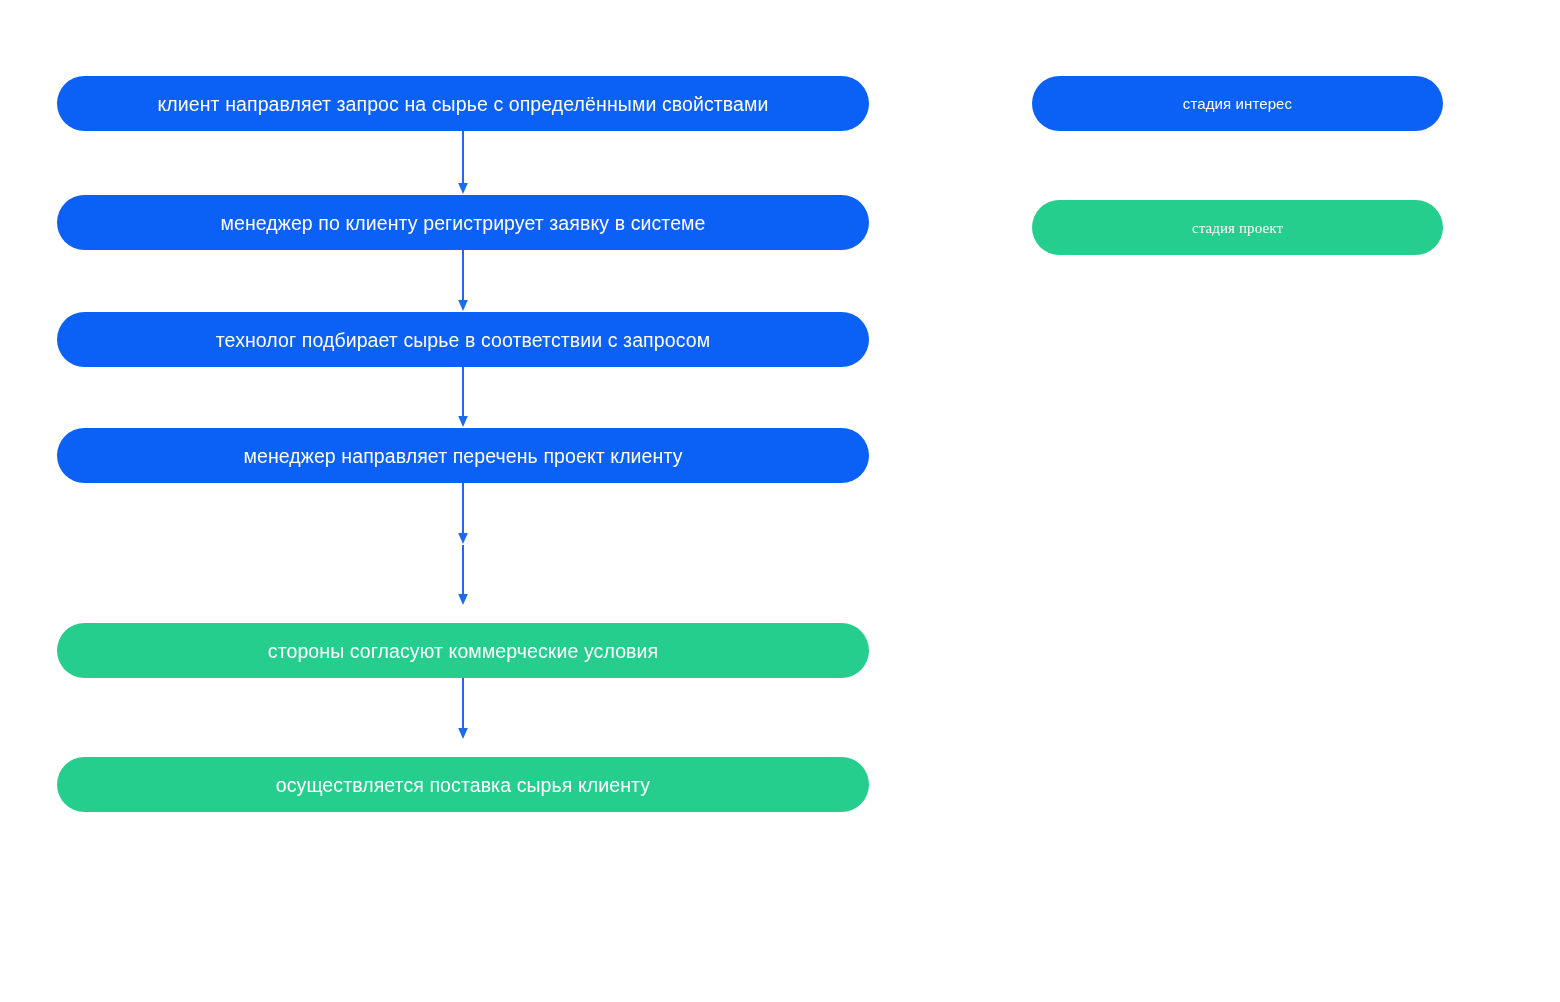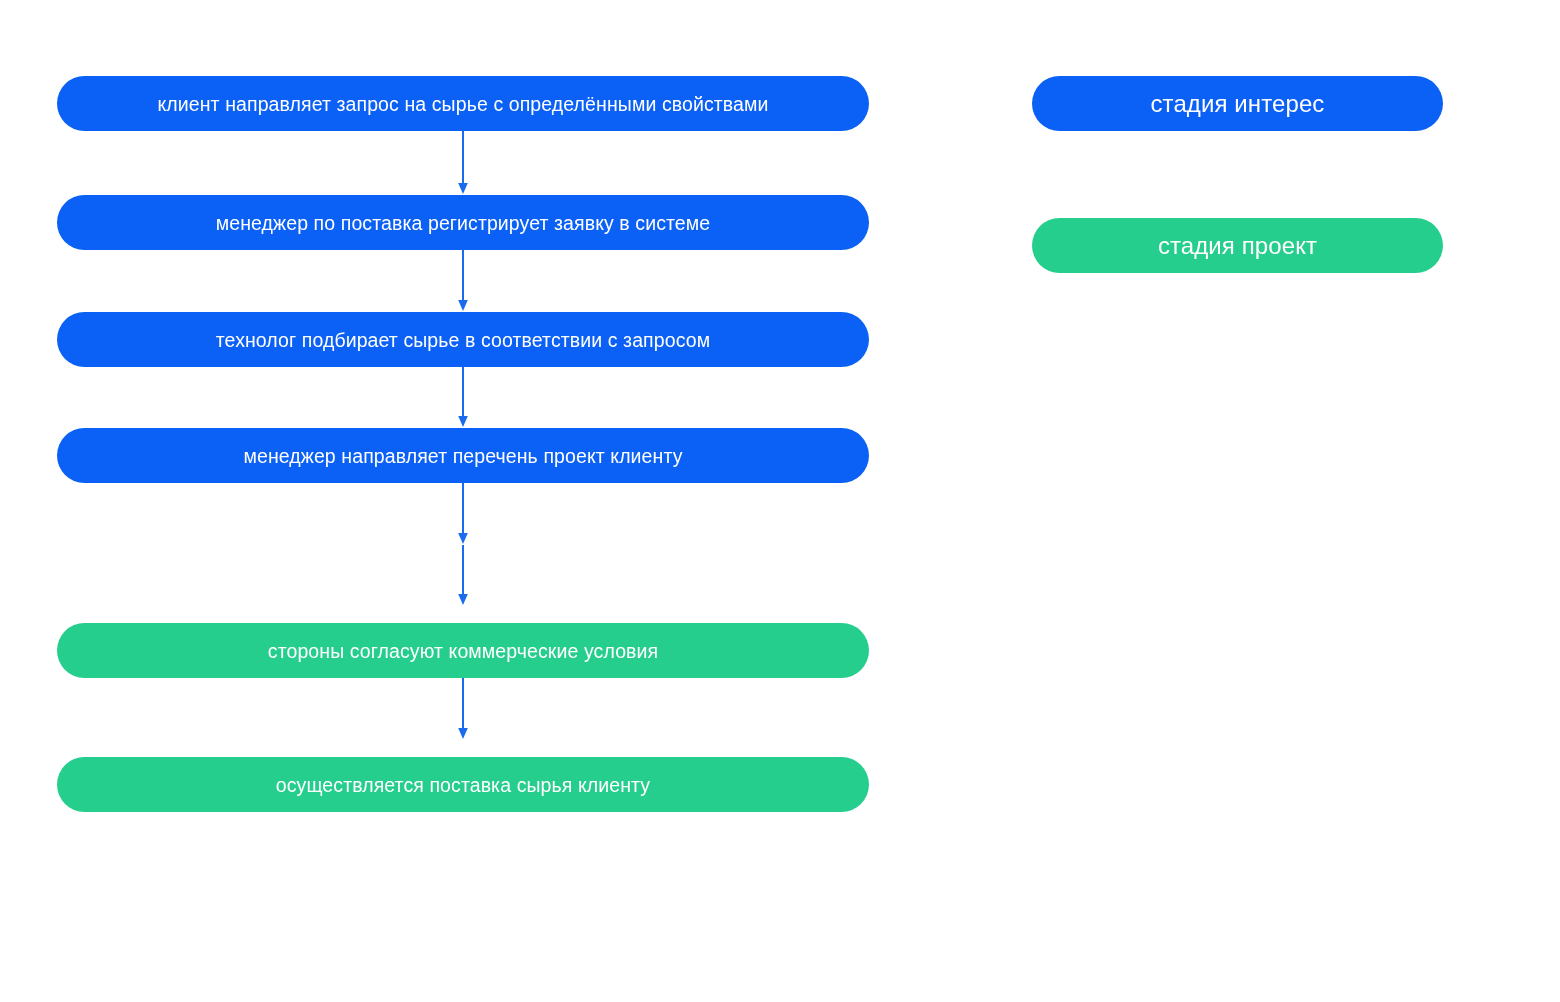--- a/index.html
+++ b/index.html
@@ -79,27 +79,28 @@
   .legend-item {
     width: 411px;
     height: 55px;
     border-radius: 40px;
     display: flex;
     align-items: center;
     justify-content: center;
     box-sizing: border-box;
   }
   .legend-item + .legend-item {
-    margin-top: 87px;
+    margin-top: 69px;
+    font-family: Liberation Serif, serif;
   }
   .legend-item.stage-interest { background: #0B60F5; }
   .legend-item.stage-project  { background: #26CE8D; }
   .legend-label {
     color: #ffffff;
-    font-size: 24px;
+    font-size: 15px;
     font-weight: 400;
     line-height: 24px;
     letter-spacing: 0.1px;
   }
 </style>
 </head>
 <body>
 
 <div id="canvas">
 
@@ -110,21 +111,21 @@
     </div>
 
     <div class="connector" style="height:64px;">
       <svg class="arrow-svg" width="14" height="64" viewBox="0 0 14 64" aria-hidden="true">
         <line x1="7" y1="0" x2="7" y2="55" stroke="#1A6BF0" stroke-width="2"></line>
         <polygon points="7,63 2.2,52 11.8,52" fill="#1A6BF0"></polygon>
       </svg>
     </div>
 
     <div class="node stage-interest h-one">
-      <span class="node-label">менеджер по поставка регистрирует заявку в системе</span>
+      <span class="node-label">менеджер по клиенту регистрирует заявку в системе</span>
     </div>
 
     <div class="connector" style="height:62px;">
       <svg class="arrow-svg" width="14" height="62" viewBox="0 0 14 62" aria-hidden="true">
         <line x1="7" y1="0" x2="7" y2="53" stroke="#1A6BF0" stroke-width="2"></line>
         <polygon points="7,61 2.2,50 11.8,50" fill="#1A6BF0"></polygon>
       </svg>
     </div>
 
     <div class="node stage-interest h-one">

